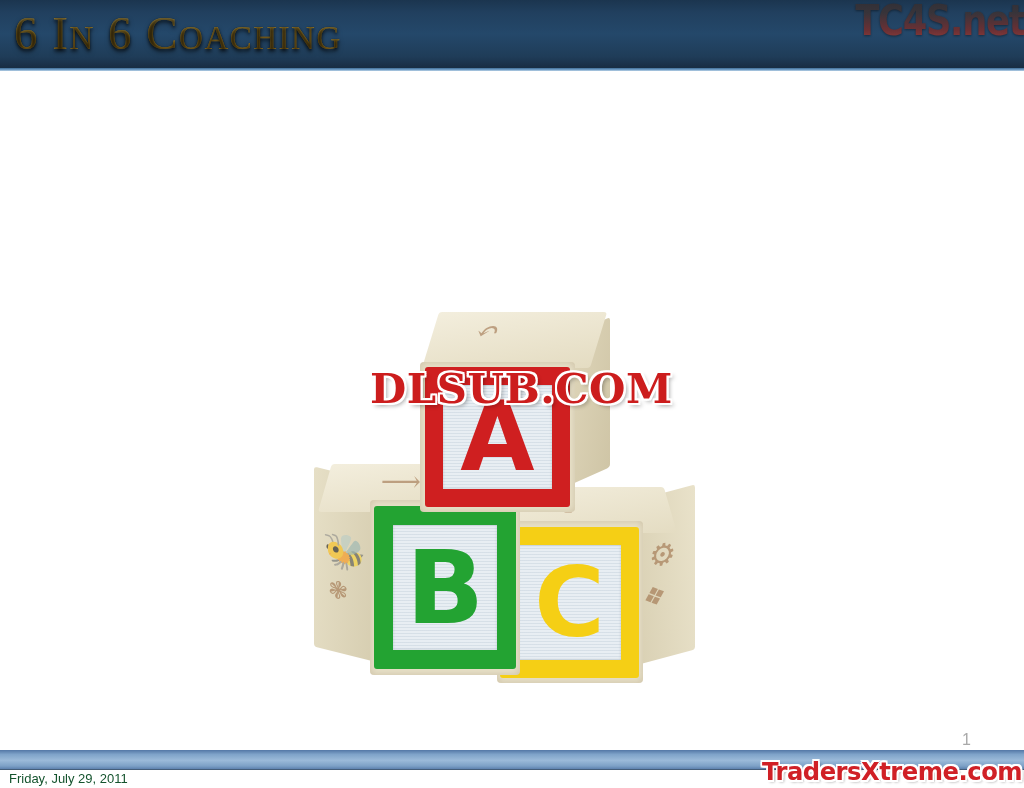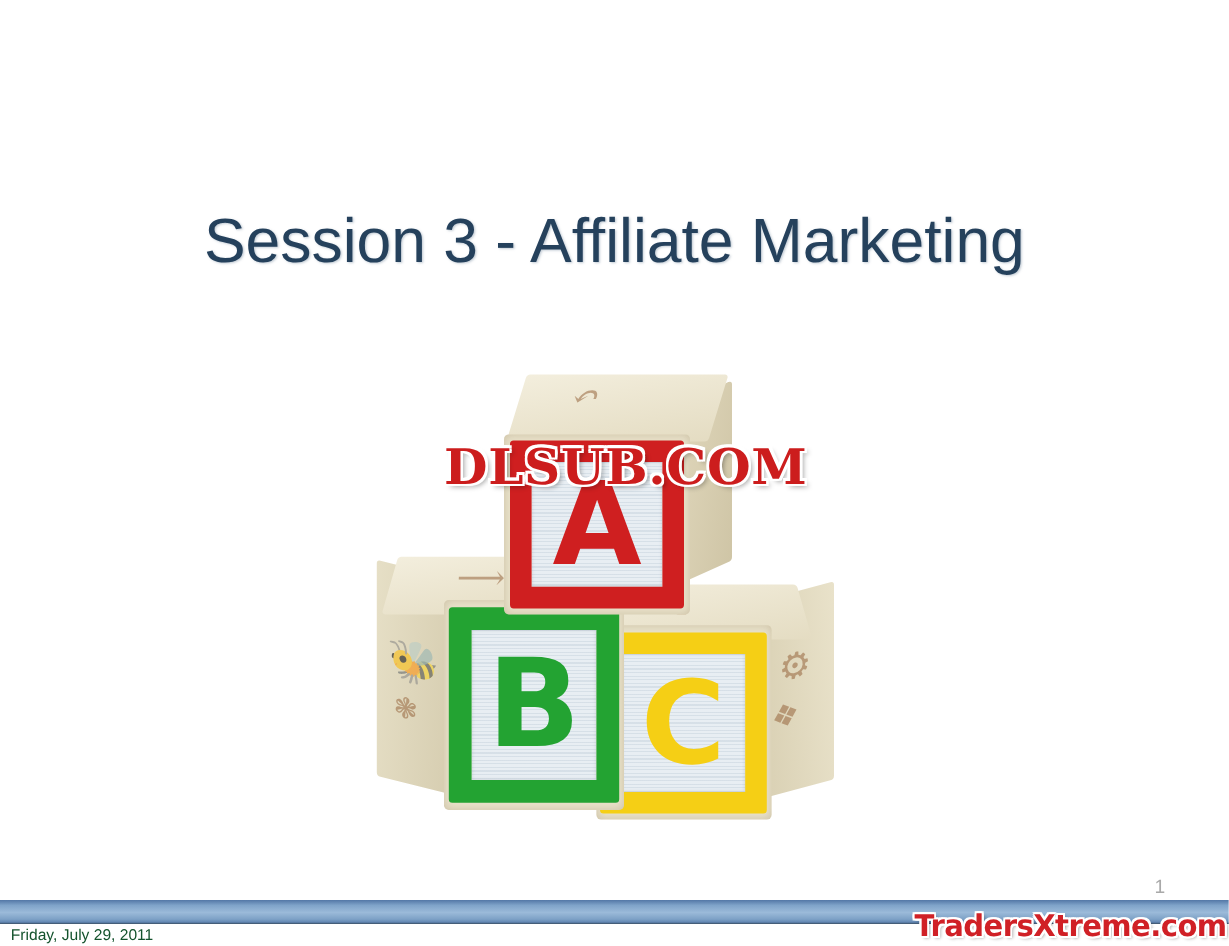--- a/index.html
+++ b/index.html
@@ -305,22 +305,25 @@
       -1.6px -1.6px 0 #ffffff, 1.6px -1.6px 0 #ffffff,
       -1.6px 1.6px 0 #ffffff,  1.6px 1.6px 0 #ffffff,
       2px 2px 3px rgba(0,0,0,0.4);
   }
 </style>
 </head>
 <body>
 
 <div id="slide">
 
-
-  <div id="slide-title">Session 3 - Affiliate Marketing</div>
+  <div id="header-banner">
+    <div id="header-title">6 In 6 Coaching</div>
+    <div id="brand-logo">TC4S.net</div>
+  </div>
+
 
   <div id="blocks-figure">
 
     <div class="block" id="block-c">
       <div class="cube-side">
         <span class="engrave" style="left:16px; top:44px; font-size:30px; transform:rotate(8deg);">⚙</span>
         <span class="engrave" style="left:10px; top:86px; font-size:26px; transform:rotate(-12deg);">❖</span>
       </div>
       <div class="cube-top">
         <span class="engrave" style="left:60px; top:2px; font-size:27px; transform:skewX(-14deg);">↘</span>

